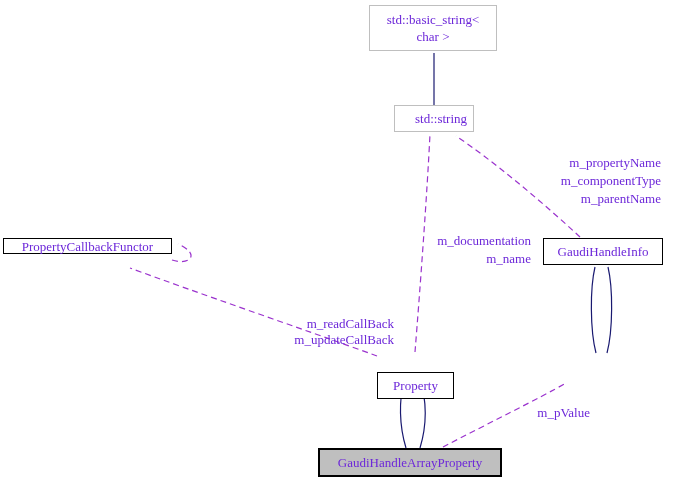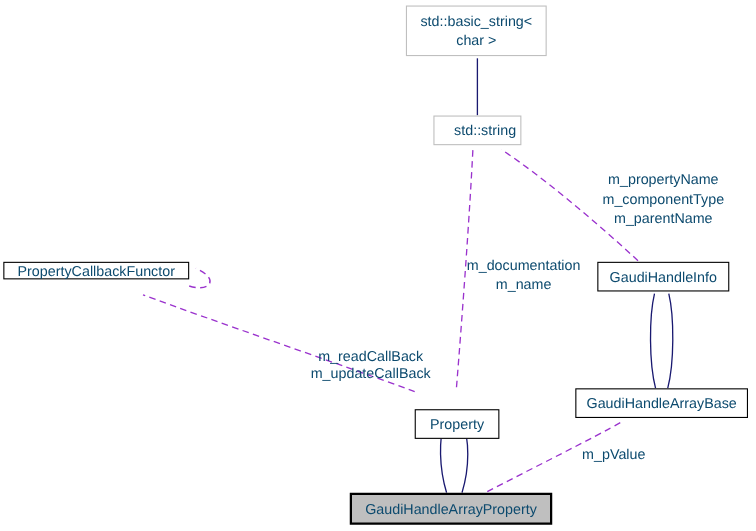--- a/index.html
+++ b/index.html
@@ -1,23 +1,23 @@
 <!DOCTYPE html>
 <html><head>
 <meta charset="utf-8">
 <style>
   html, body { margin: 0; padding: 0; background: #ffffff; }
   .stage {
     position: relative;
     width: 687px;
     height: 483px;
     background: #ffffff;
-    font-family: Liberation Sans, sans-serif;
+    font-family: Liberation Serif, serif;
     font-size: 13px;
-    color: #0c4a6e;
+    color: #6d28d9;
     overflow: hidden;
   }
   .edges {
     position: absolute;
     left: 0; top: 0;
     width: 687px; height: 483px;
   }
   .edges path { fill: none; stroke-width: 1.2px; }
   .edge-inh { stroke: #191970; }
   .edge-use { stroke: #9a32cd; stroke-dasharray: 6 4; }
@@ -31,21 +31,21 @@
     align-items: center;
     justify-content: center;
     text-align: center;
     line-height: 17px;
     white-space: nowrap;
   }
   .node.external { border-color: #bfbfbf; }
   .node.current  { background: #bfbfbf; border-width: 2px; }
   .edge-label {
     position: absolute;
-    text-align: center;
+    text-align: right;
     line-height: 17px;
     white-space: nowrap;
   }
   .edge-label div { display: block; }
 </style>
 </head>
 <body>
 
 <div class="stage">
 
@@ -92,23 +92,20 @@
   </div>
 
   <div class="node" style="left:543px; top:238px; width:120px; height:27px;">
     <span>GaudiHandleInfo</span>
   </div>
 
   <div class="node" style="left:377px; top:372px; width:77px; height:27px;">
     <span>Property</span>
   </div>
 
-  <div class="node" style="left:523px; top:353px; width:157px; height:27px;">
-    <span>GaudiHandleArrayBase</span>
-  </div>
 
   <div class="node current" style="left:318px; top:448px; width:184px; height:29px;">
     <span>GaudiHandleArrayProperty</span>
   </div>
 
 
   <div class="edge-label" style="left:280px; top:292px; width:114px; line-height:16px;margin-top:24px;">
     <div>m_readCallBack</div>
     <div>m_updateCallBack</div>
   </div>

